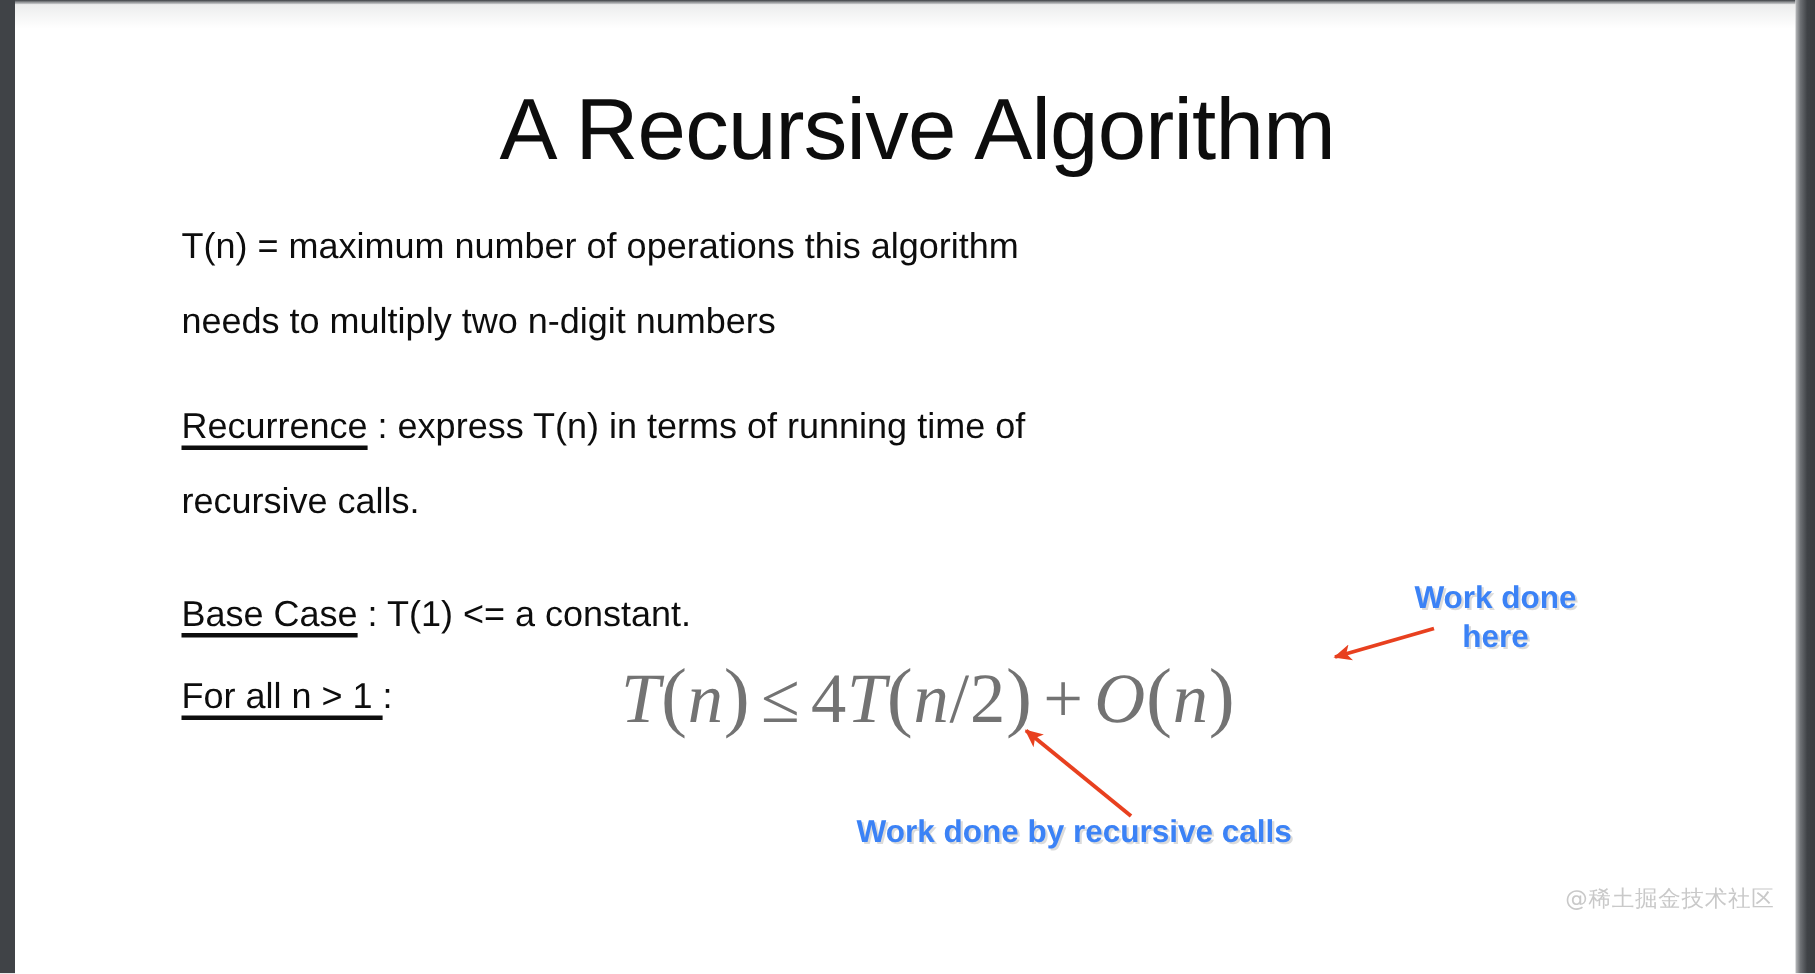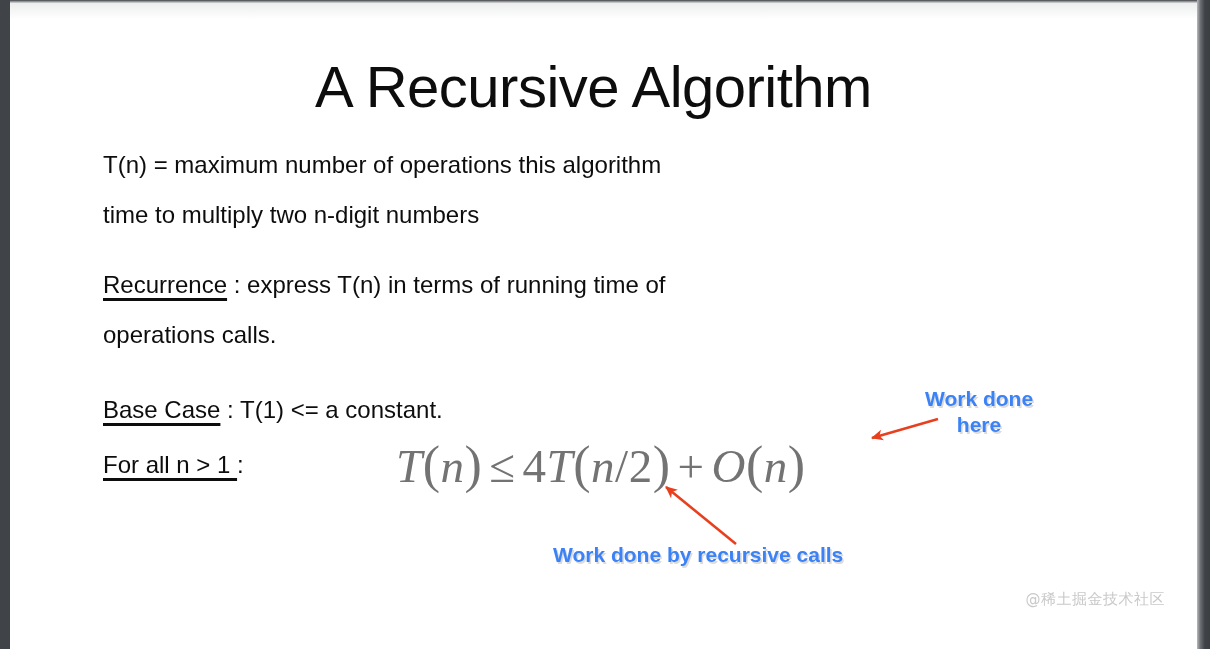--- a/index.html
+++ b/index.html
@@ -42,21 +42,21 @@
     position: absolute;
     left: 10px; top: 3px;
     width: 1187px; height: 16px;
     background: linear-gradient(to bottom, #eceded 0%, #ffffff 100%);
     z-index: 4;
   }
 
   
   .slide-canvas {
     position: absolute;
-    left: 0; top: 3px;
+    left: 18px; top: 3px;
     width: 1187px; height: 634px;
     background: #ffffff;
   }
 
   .slide-title {
     position: absolute;
     left: 0; top: 50px;
     width: 1187px;
     text-align: center;
     font-size: 58px;
@@ -154,26 +154,26 @@
 
   <div class="edge-top"></div>
   <div class="edge-top-fade"></div>
 
   <div class="slide-canvas">
 
     <div class="slide-title">A Recursive Algorithm</div>
 
     <div class="body-block" id="para-definition">
       <span>T(n) = maximum number of operations this algorithm</span><br>
-      <span>time to multiply two n-digit numbers</span>
+      <span>needs to multiply two n-digit numbers</span>
     </div>
 
     <div class="body-block" id="para-recurrence">
       <span class="underline-span">Recurrence</span><span> : express T(n) in terms of running time of</span><br>
-      <span>operations calls.</span>
+      <span>recursive calls.</span>
     </div>
 
     <div class="body-block" id="line-basecase">
       <span class="underline-span">Base Case</span><span> : T(1) &lt;=  a constant.</span>
     </div>
 
     <div class="body-block" id="line-forall">
       <span class="underline-span">For all n &gt; 1 </span><span>:</span>
     </div>
 

